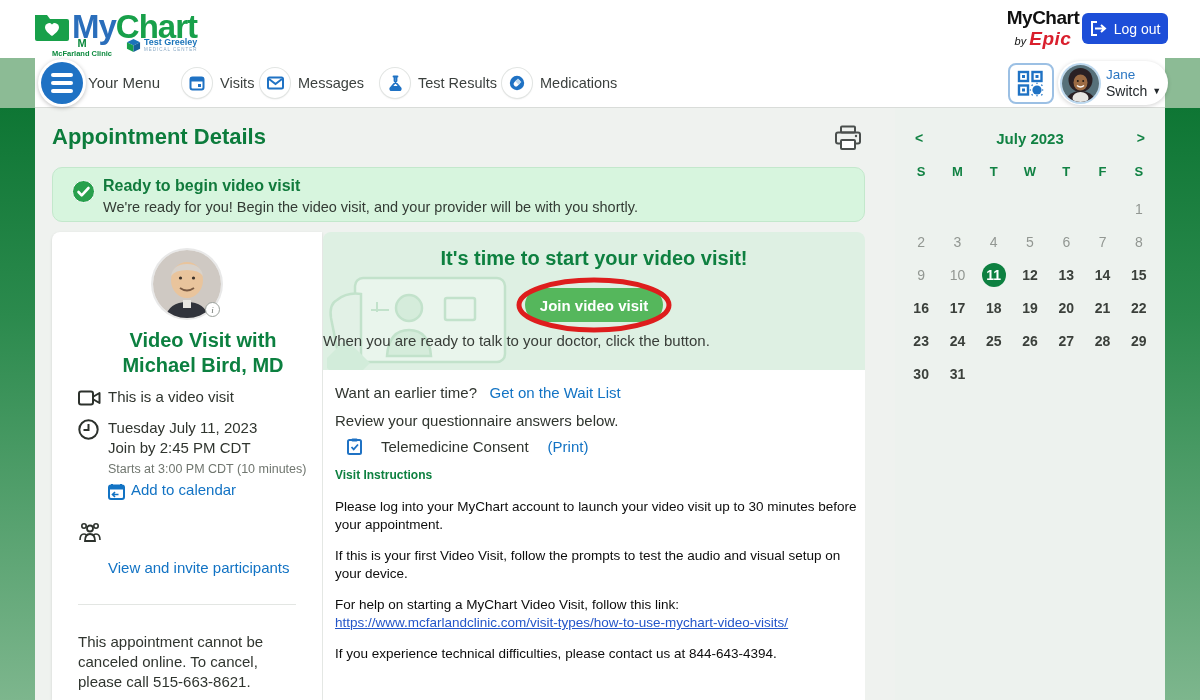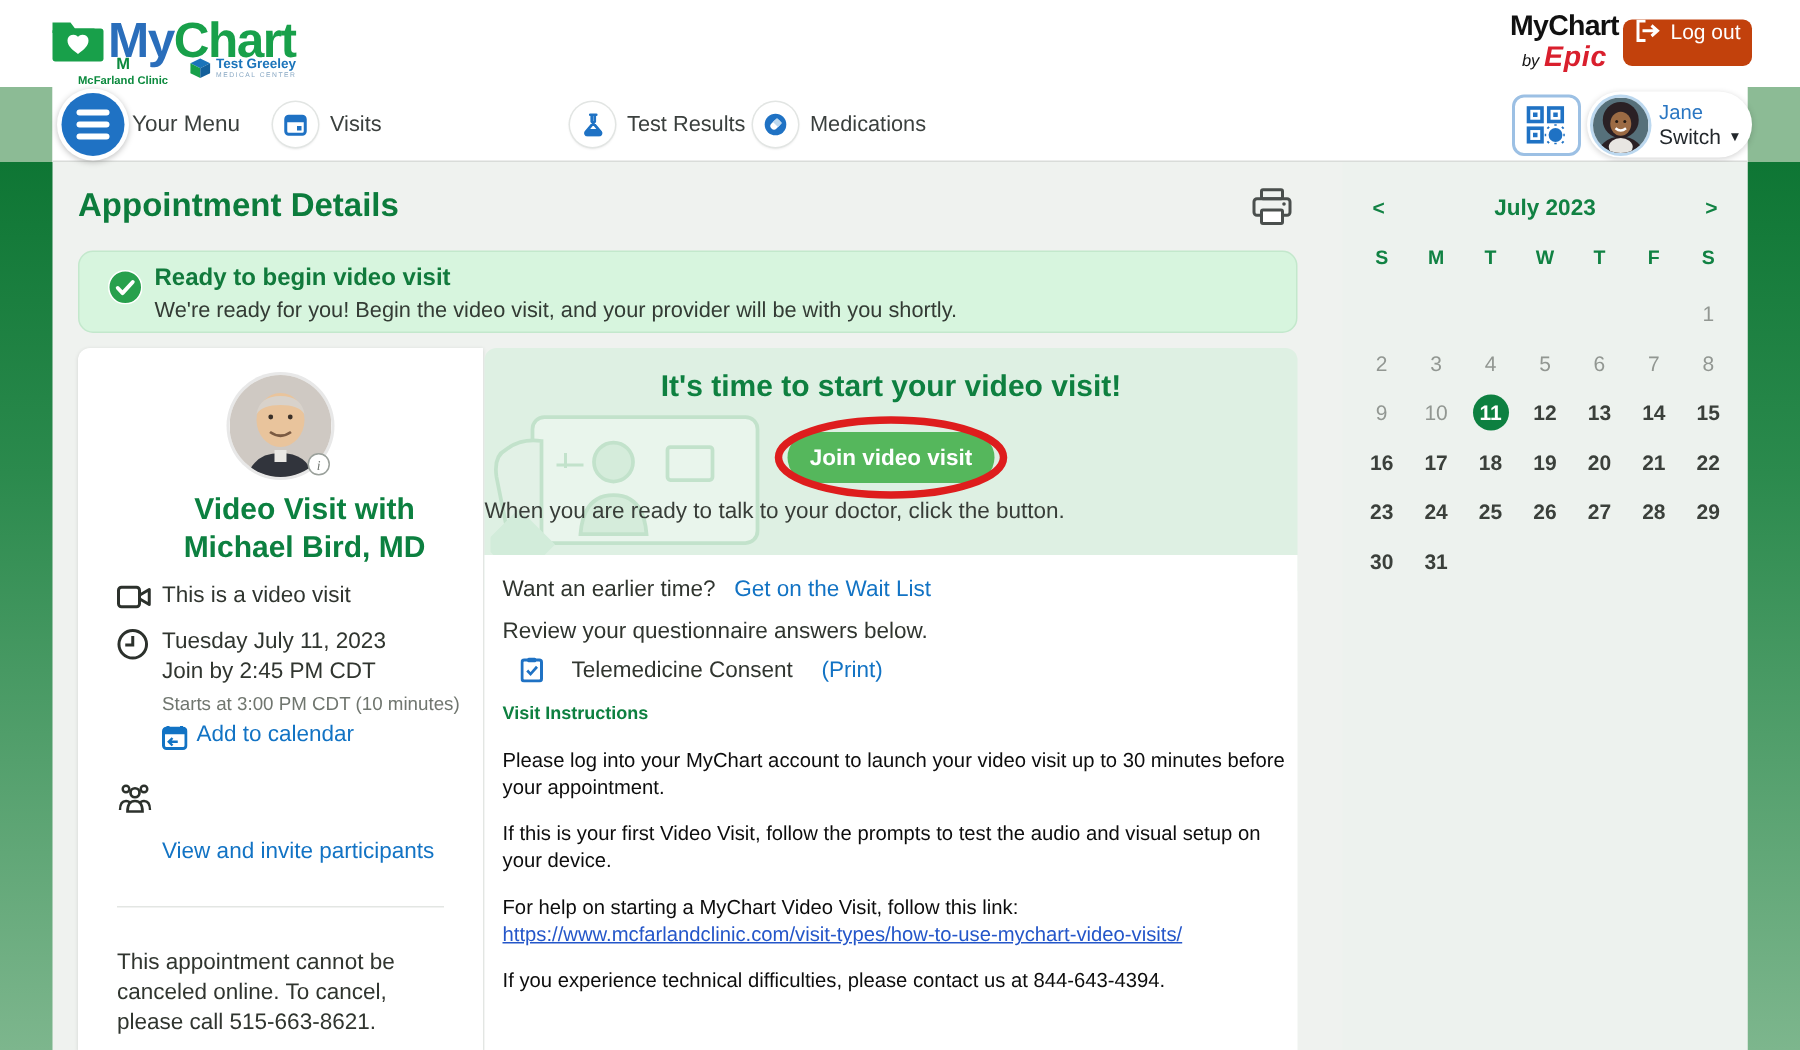--- a/index.html
+++ b/index.html
@@ -18,23 +18,23 @@
   .mcf-t { color:#0c8a3e; font-weight:700; font-size:7.5px; margin-top:1px; }
   .mg { display:flex; gap:3px; align-items:center; }
   .mg-cube { width:15px; height:15px; }
   .mg-col { display:flex; flex-direction:column; line-height:1; }
   .mg-t { color:#1b74ba; font-weight:700; font-size:9px; }
   .mg-s { color:#8aa9c4; font-size:4.5px; letter-spacing:1px; margin-top:1px; }
   .epic-logo { position:absolute; left:1004px; top:8px; width:78px; text-align:center; line-height:1; }
   .epic-l1 { font-size:19px; font-weight:800; color:#111; letter-spacing:-0.5px; }
   .epic-l2 { font-size:11px; color:#111; font-style:italic; margin-top:2px; }
   .epic-red { color:#d91f2d; font-size:19px; font-weight:900; font-style:italic; letter-spacing:0.5px; }
-  .logout-btn { position:absolute; left:1082px; top:13px; width:86px; height:31px; background:#c2410c;
+  .logout-btn { position:absolute; left:1082px; top:13px; width:86px; height:31px; background:#1d4ed8;
     border:none; border-radius:6px; color:#fff; font-size:14px; font-family:inherit; display:flex;
-    justify-content:center; gap:7px; cursor:pointer; }
+    align-items:center; justify-content:center; gap:7px; cursor:pointer; }
 
   
   .strip { position:absolute; top:58px; width:35px; height:642px; }
   .strip-l { left:0; } .strip-r { left:1165px; }
   .strip .sage { height:50px; background:#8cbb95; }
   .strip .grad { height:592px; background:linear-gradient(180deg,#0e7634 0%, #2b8a4d 35%, #7db68d 100%); }
 
   
   .navbar { position:absolute; left:35px; top:58px; width:1130px; height:50px; background:#fff; border-bottom:1px solid #d9dcd9; }
   .menu-btn { position:absolute; left:3px; top:1px; width:48px; height:48px; border-radius:50%;
@@ -176,20 +176,29 @@
 
     <div class="nav-item" style="left:147px">
       <span class="nav-icon">
         <svg width="16" height="16" viewBox="0 0 16 16">
             <rect x="1.5" y="2.5" width="13" height="12" rx="2" fill="none" stroke="#1f72c4" stroke-width="2"></rect>
             <rect x="1.5" y="2.5" width="13" height="4" fill="#1f72c4"></rect>
             <rect x="9" y="9" width="3" height="3" fill="#1f72c4"></rect>
           </svg>
       </span>
       <span class="nav-label">Visits</span>
+    </div>
+    <div class="nav-item" style="left:225px">
+      <span class="nav-icon">
+        <svg width="17" height="14" viewBox="0 0 17 14">
+            <rect x="1" y="1.5" width="15" height="11" rx="1.5" fill="none" stroke="#1f72c4" stroke-width="2"></rect>
+            <path d="M2 3 l6.5 5 L15 3" fill="none" stroke="#1f72c4" stroke-width="2"></path>
+          </svg>
+      </span>
+      <span class="nav-label">Messages</span>
     </div>
     <div class="nav-item" style="left:345px">
       <span class="nav-icon">
         <svg width="15" height="16" viewBox="0 0 15 16">
             <path d="M5.5 1.5 h4 M6.5 1.5 V6 L12.5 13 a1.5 1.5 0 0 1 -1.2 2.3 H3.7 A1.5 1.5 0 0 1 2.5 13 L8.5 6 V1.5" fill="none" stroke="#1f72c4" stroke-width="1.8" stroke-linecap="round" transform="translate(0,0) scale(1)"></path>
             <path d="M4.2 11 h6.6 l1.5 2.5 a1 1 0 0 1 -0.9 1.5 H3.6 a1 1 0 0 1 -0.9 -1.5 Z" fill="#1f72c4"></path>
           </svg>
       </span>
       <span class="nav-label">Test Results</span>
     </div>

